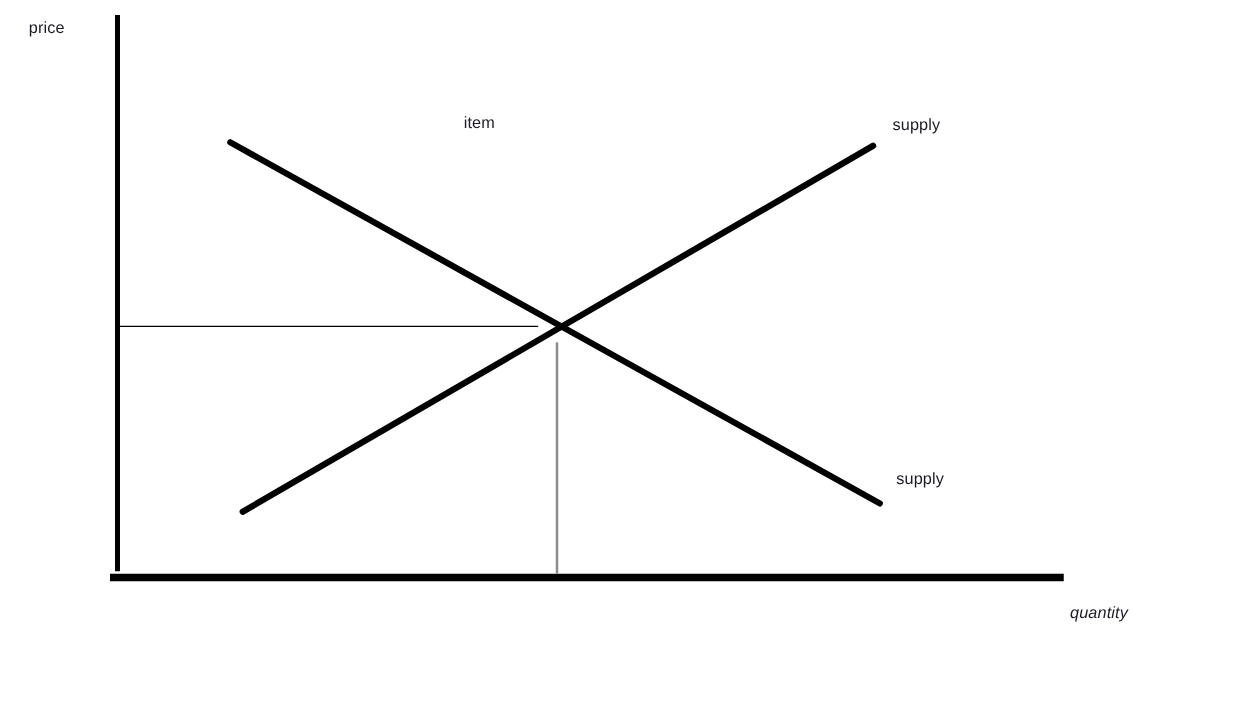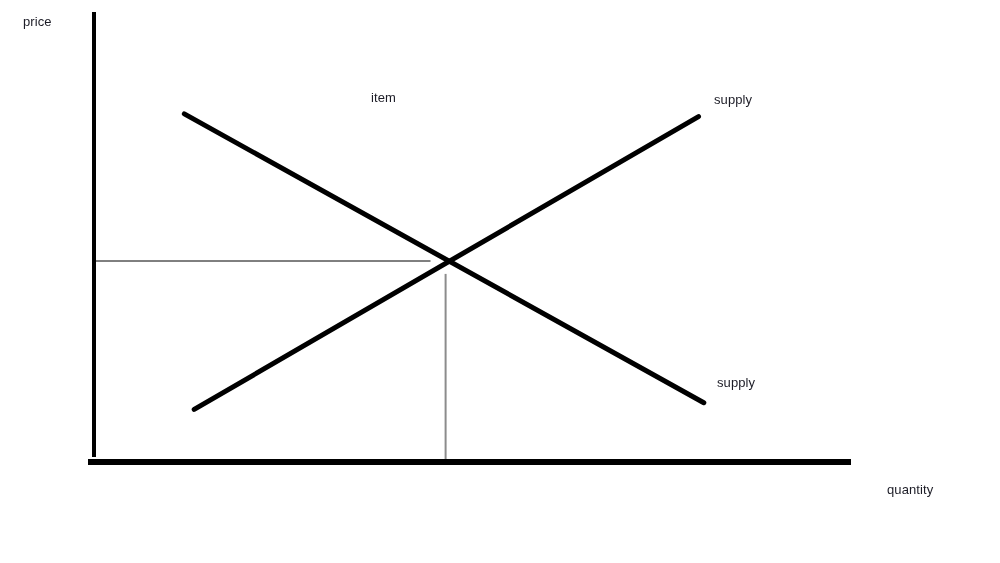--- a/index.html
+++ b/index.html
@@ -32,21 +32,21 @@
     font-size: 13px;
     line-height: 14px;
     color: #1c1c26;
     white-space: nowrap;
     letter-spacing: 0.1px;
   }
   #label-price      { left: 23px;  top: 15px;  }
   #label-item       { left: 371px; top: 58px; margin-top: 33px;  }
   #label-supply     { left: 714px; top: 93px;  }
   #label-demand     { left: 717px; top: 376px; }
-  #label-quantity   { left: 887px; top: 483px; }
+  #label-quantity   { left: 856px; top: 483px; font-style: italic; }
 </style>
 </head>
 <body>
 
 <div id="canvas">
 
   <svg id="plot-svg" viewBox="0 0 1000 563">
 
     <line x1="94" y1="12" x2="94" y2="457" stroke="#000000" stroke-width="4" stroke-linecap="butt"></line>
 

